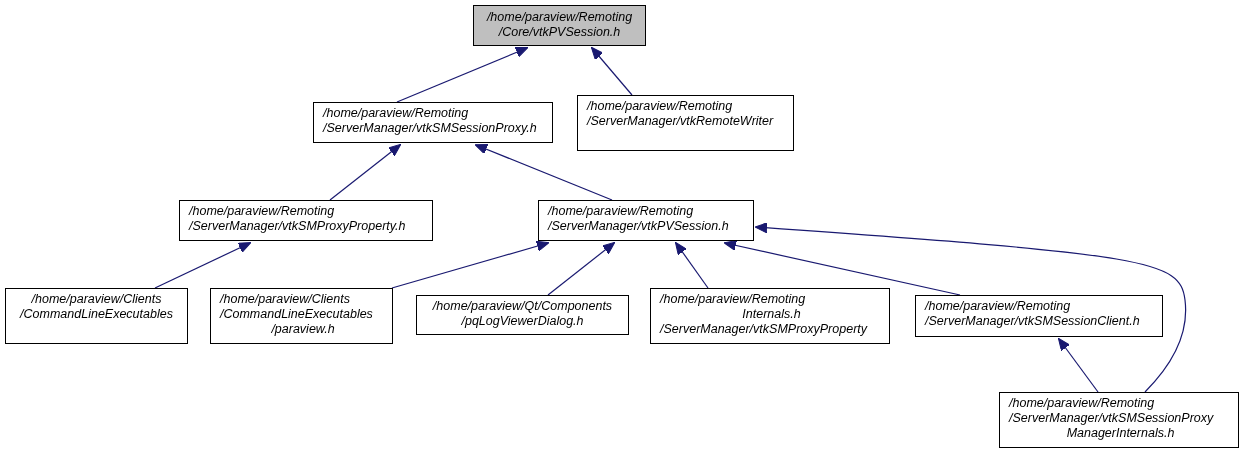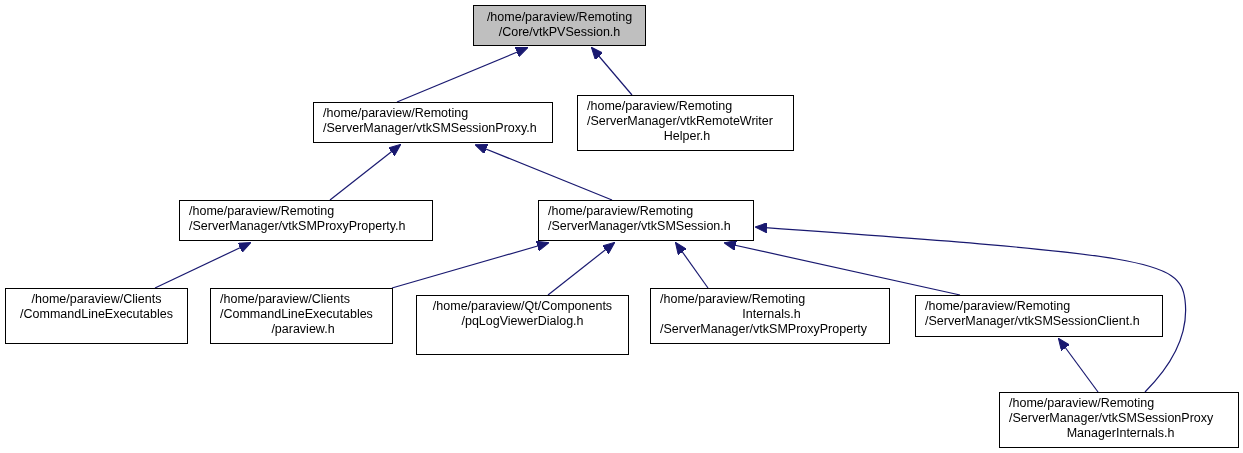--- a/index.html
+++ b/index.html
@@ -3,21 +3,21 @@
 <meta charset="utf-8">
 <style>
   html, body { margin: 0; padding: 0; background: #ffffff; }
   body { width: 1243px; height: 453px; position: relative; overflow: hidden;
          font-family: "Liberation Sans", "DejaVu Sans", sans-serif; }
   #graph { position: absolute; left: 0; top: 0; width: 1243px; height: 453px; }
   .node { position: absolute; box-sizing: border-box; border: 1px solid #000;
           background: #fff; font-size: 12.5px; line-height: 15px; color: #000;
           padding: 3px 6px 0 9px; white-space: nowrap; cursor: pointer; }
   .node.root { background: #bfbfbf; text-align: center; padding: 4px 4px 0 4px; cursor: default; }
-  .node .line { display: block; }
+  .node .line { display: block; font-style: italic; }
   .node .line.c { text-align: center; }
   .node.center { text-align: center; padding-left: 4px; padding-right: 4px; }
 </style>
 </head>
 <body>
 
 <svg id="graph" xmlns="http://www.w3.org/2000/svg" width="1243" height="453">
   <defs>
     <marker id="arrow" markerWidth="12" markerHeight="10" refX="11" refY="5" orient="auto" markerUnits="userSpaceOnUse">
       <path d="M0,0 L12,5 L0,10 Z" fill="#191970" stroke="#191970"></path>
@@ -42,40 +42,39 @@
     <span class="line">/home/paraview/Remoting</span>
     <span class="line">/Core/vtkPVSession.h</span>
   </div>
 <div class="node" style="left:313px;top:102px;width:240px;height:41px;">
     <span class="line">/home/paraview/Remoting</span>
     <span class="line">/ServerManager/vtkSMSessionProxy.h</span>
   </div>
 <div class="node" style="left:577px;top:95px;width:217px;height:56px;">
     <span class="line">/home/paraview/Remoting</span>
     <span class="line">/ServerManager/vtkRemoteWriter</span>
-    <span class="line c">Helper.h</span>
   </div>
 <div class="node" style="left:179px;top:200px;width:254px;height:41px;">
     <span class="line">/home/paraview/Remoting</span>
     <span class="line">/ServerManager/vtkSMProxyProperty.h</span>
   </div>
 <div class="node" style="left:538px;top:200px;width:216px;height:41px;">
     <span class="line">/home/paraview/Remoting</span>
-    <span class="line">/ServerManager/vtkSMSession.h</span>
+    <span class="line">/ServerManager/vtkPVSession.h</span>
   </div>
 <div class="node center" style="left:5px;top:288px;width:183px;height:56px;">
     <span class="line">/home/paraview/Clients</span>
     <span class="line">/CommandLineExecutables</span>
   </div>
 <div class="node" style="left:210px;top:288px;width:183px;height:56px;">
     <span class="line">/home/paraview/Clients</span>
     <span class="line">/CommandLineExecutables</span>
     <span class="line c">/paraview.h</span>
   </div>
-<div class="node center" style="left:416px;top:295px;width:213px;height:60px;">
+<div class="node center" style="left:416px;top:295px;width:213px;height:40px;">
     <span class="line">/home/paraview/Qt/Components</span>
     <span class="line">/pqLogViewerDialog.h</span>
   </div>
 <div class="node" style="left:650px;top:288px;width:240px;height:56px;">
     <span class="line">/home/paraview/Remoting</span>
     <span class="line c">Internals.h</span>
     <span class="line">/ServerManager/vtkSMProxyProperty</span>
   </div>
 <div class="node" style="left:915px;top:295px;width:248px;height:42px;">
     <span class="line">/home/paraview/Remoting</span>

